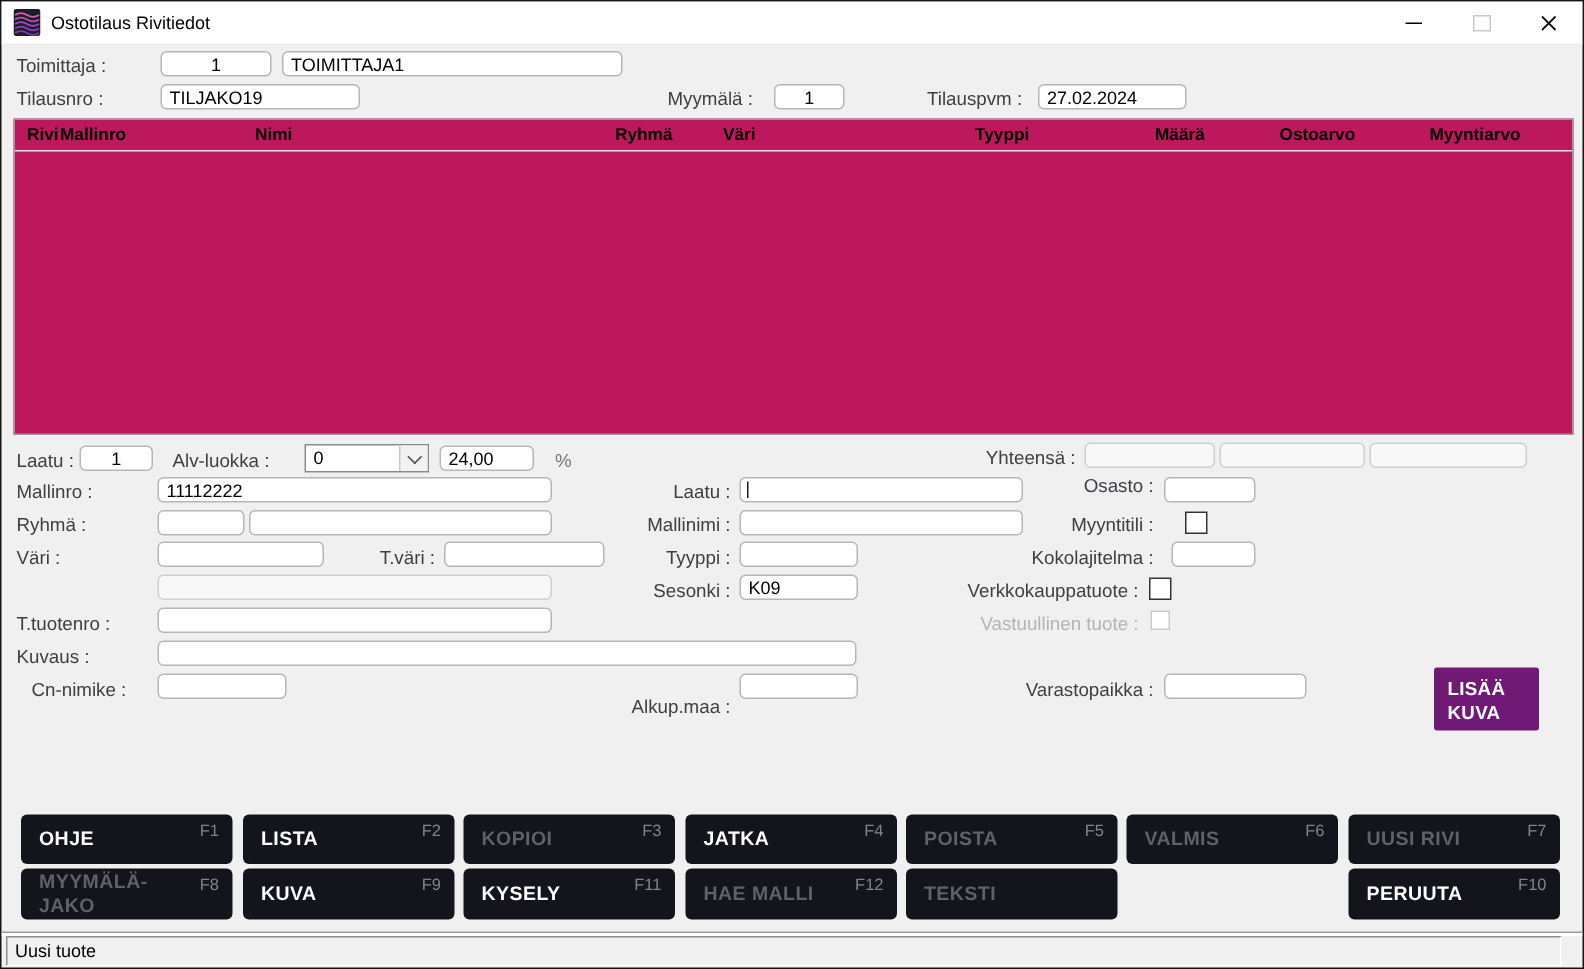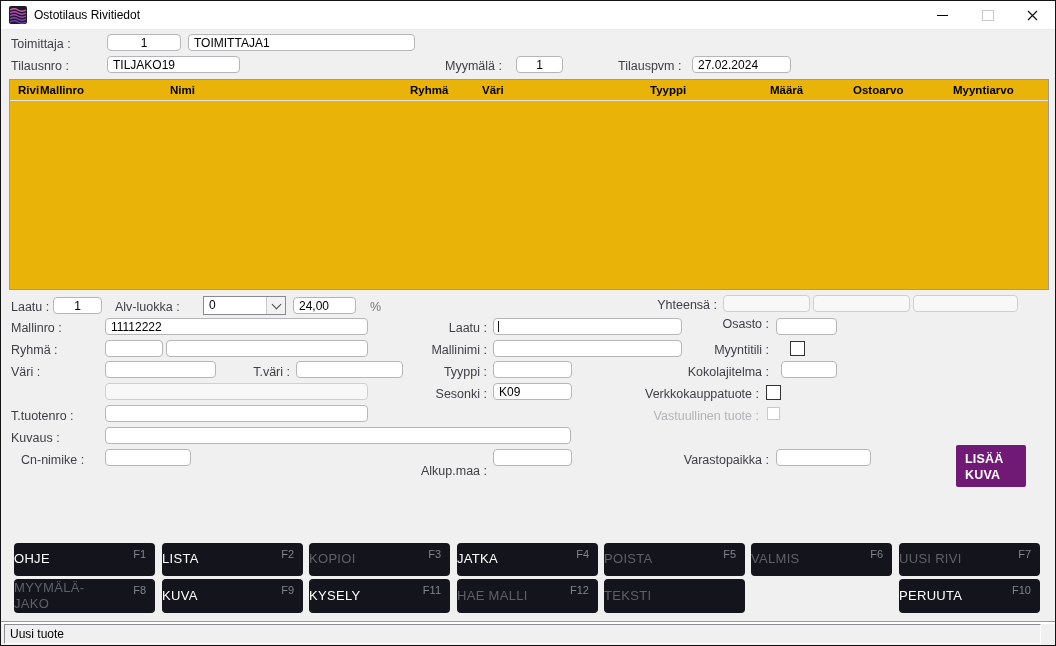--- a/index.html
+++ b/index.html
@@ -26,26 +26,26 @@
   .caret-mark{position:absolute;width:1px;height:11px;background:#1a1a1a;}
   
   .combo{position:absolute;box-sizing:border-box;height:19px;background:#fff;border:1px solid #8a8a8e;display:flex;}
   .combo-val{flex:1;font-size:12px;line-height:17px;padding-left:5px;color:#000;}
   .combo-btn{width:18px;background:#f2f2f2;border-left:1px solid #c8c8c8;display:flex;align-items:center;justify-content:center;}
   .chev{width:6px;height:6px;border-right:1.4px solid #4a4a4a;border-bottom:1.4px solid #4a4a4a;transform:rotate(45deg);margin-top:-3px;}
   
   .cb{position:absolute;box-sizing:border-box;width:15px;height:15px;background:#fff;border:1px solid #333;}
   .cb.dis{width:13px;height:13px;border-color:#cacaca;}
   
-  .grid{position:absolute;left:8px;top:78px;width:1040px;height:211px;box-sizing:border-box;background:#eab308;border:1px solid #9a9a9e;}
+  .grid{position:absolute;left:8px;top:78px;width:1040px;height:211px;box-sizing:border-box;background:#be185d;border:1px solid #9a9a9e;}
   .grid-head{position:absolute;left:0;top:0;width:100%;height:20px;border-bottom:1px solid #e3e3e3;}
   .gh{position:absolute;top:4px;font-size:11.5px;font-weight:bold;color:#000;white-space:nowrap;}
   
   .btn{position:absolute;box-sizing:border-box;background:#14141d;border-radius:4px;display:flex;align-items:center;cursor:pointer;}
-  .btn .btn-label{margin-left:0;font-size:13px;font-weight:normal;color:#ffffff;letter-spacing:.3px;line-height:1.25;}
+  .btn .btn-label{margin-left:12px;font-size:13px;font-weight:bold;color:#ffffff;letter-spacing:.3px;line-height:1.25;}
   .btn.disabled .btn-label{color:#60606b;}
   .btn .fkey{position:absolute;top:5px;right:9px;font-size:11px;color:#83838e;font-weight:normal;}
   .btn.wrap .btn-label{max-width:92px;}
   .btn-dark-sm{position:absolute;box-sizing:border-box;background:#701a75;color:#fff;border-radius:2px;
        font-size:12.5px;font-weight:bold;padding:6px 0 0 9px;line-height:1.3;cursor:pointer;letter-spacing:.2px;}
   
   .status-sep{position:absolute;left:0;top:620px;width:100%;height:2px;border-top:1px solid #9a9a9e;background:#ffffff;}
   .status-box{position:absolute;left:3px;top:623px;width:1037px;height:20px;box-sizing:border-box;background:#f0f0f0;
        border-top:1px solid #8e8e92;border-left:1px solid #8e8e92;border-bottom:1px solid #ffffff;border-right:1px solid #ffffff;
        font-size:12px;color:#000;line-height:18px;padding-left:5px;}

